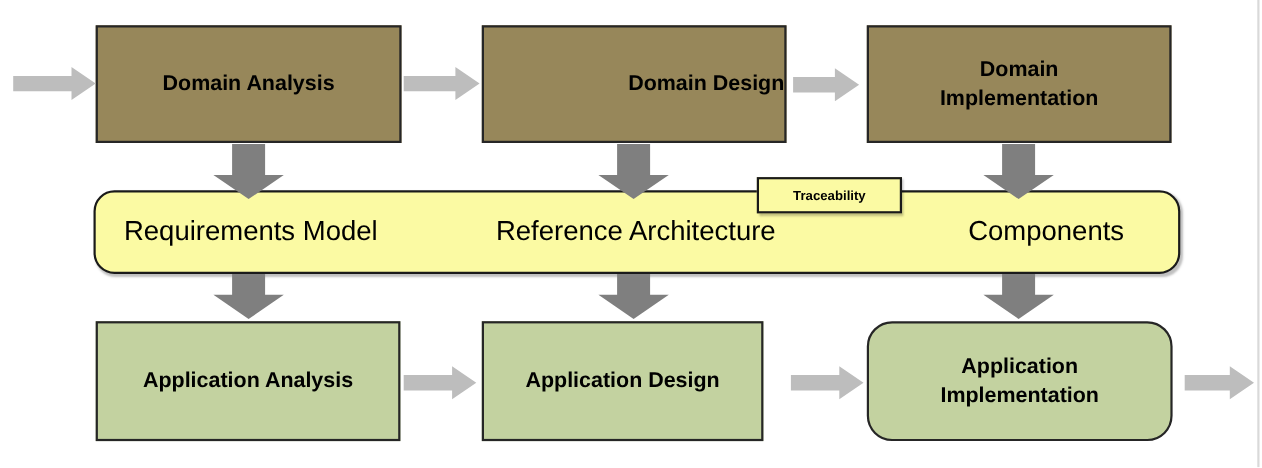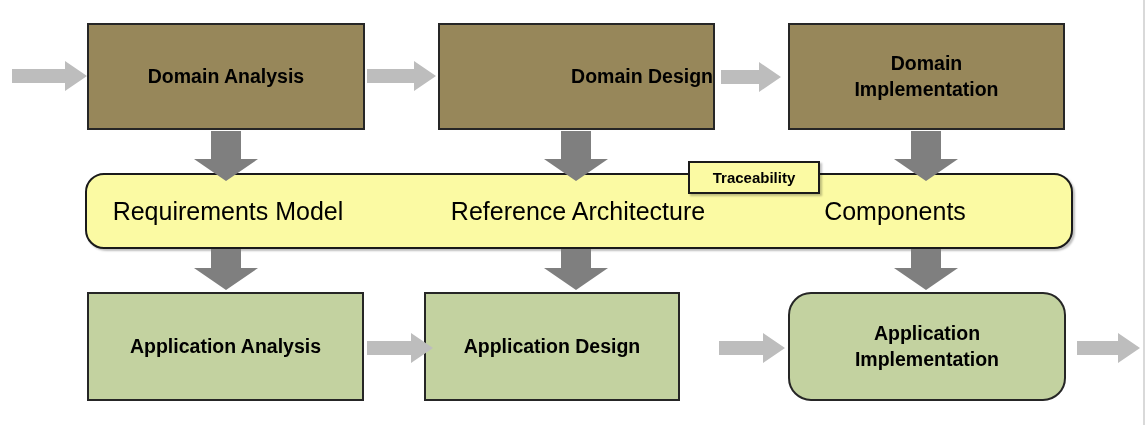--- a/index.html
+++ b/index.html
@@ -43,30 +43,30 @@
   .band .artifact{
     position:absolute;
     top:50%;
     transform:translate(-50%,-50%);
     font-size:25px;
     color:var(--text);
     white-space:nowrap;
   }
   .artifact.a0{left:141px;}
   .artifact.a1{left:491px;}
-  .artifact.a2{left:808px;text-align:center;}
+  .artifact.a2{left:864px;text-align:center;}
 
   .tag{
     position:absolute;
     left:688px;top:161px;width:132px;height:33px;
     background:var(--band-fill);
     border:2px solid var(--band-border);
     box-shadow:2px 2px 2px rgba(0,0,0,0.25);
     display:flex;align-items:center;justify-content:center;
-    font-weight:bold;font-size:15px;
+    font-weight:bold;font-size:12px;
     color:var(--text);
     z-index:4;
   }
 
   svg.arrows{
     position:absolute;left:0;top:0;
     z-index:3;
     pointer-events:none;
   }
   .ah{fill:var(--arrow-horizontal);}
@@ -103,21 +103,21 @@
     <span class="artifact a2">Components</span>
   </div>
 
   <div class="tag">
     <span>Traceability</span>
   </div>
 
   <div class="box application" style="left:87px;top:292px;width:277px;height:109px;">
     <span>Application Analysis</span>
   </div>
-  <div class="box application" style="left:424px;top:292px;width:256px;height:109px;">
+  <div class="box application" style="left:438px;top:292px;width:256px;height:109px;">
     <span>Application Design</span>
   </div>
   <div class="box application" style="left:788px;top:292px;width:278px;height:109px;border-radius:23px;">
     <span>Application
 Implementation</span>
   </div>
 
   <svg class="arrows" width="1147" height="425" viewBox="0 0 1147 425">
 
     <polygon class="ah" points="12,69 65,69 65,61 87,76 65,91 65,83 12,83"></polygon>

